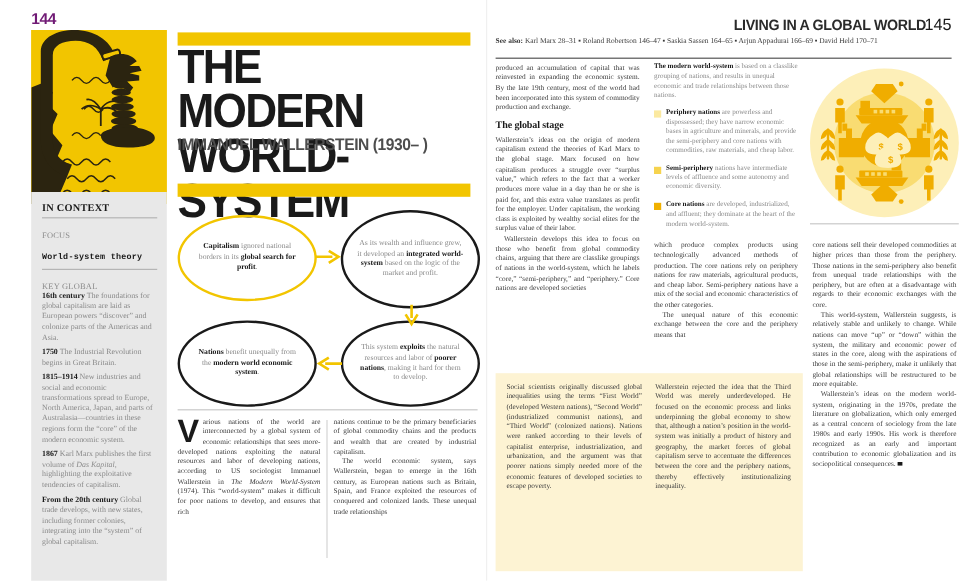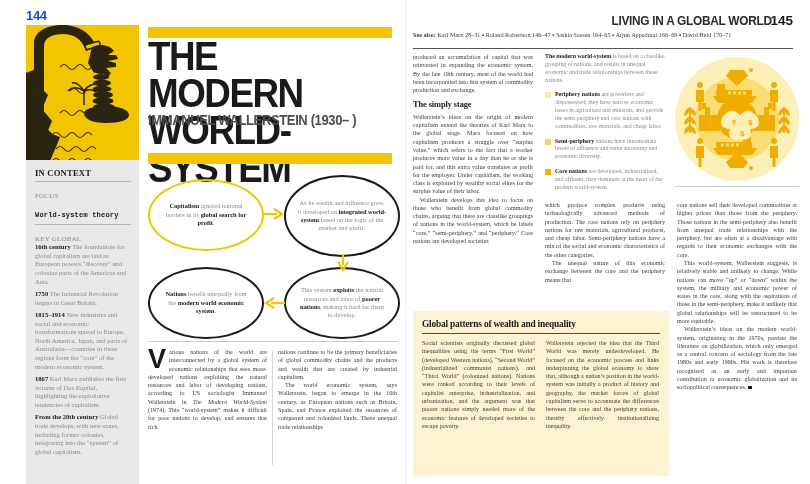--- a/index.html
+++ b/index.html
@@ -16,21 +16,21 @@
     display: flex;
   }
   .page { position: relative; height: 484px; }
   .page-left  { width: 405px; background:#fff; }
   .page-right { width: 405px; background:#fff; }
 
   
   .folio-left {
     position: absolute; left: 26px; top: 8px;
     font-family: "Liberation Sans", sans-serif;
-    font-weight: bold; font-size: 13px; color: #1d4ed8;
+    font-weight: bold; font-size: 13px; color: #701a75;
     letter-spacing: -0.3px;
   }
   .hero-illus {
     position: absolute; left: 26px; top: 25px;
     width: 113px; height: 145px;
     background: #f2c500;
     overflow: hidden;
   }
   .hero-illus svg { display:block; }
 
@@ -140,21 +140,21 @@
     position: absolute; right: 17px; top: 14px;
     font-family: "Liberation Sans", sans-serif;
     font-weight: bold; font-size: 12.5px;
     letter-spacing: -0.3px;
     color: #2a2a2a;
     transform: scaleX(0.95); transform-origin: right top;
   }
   .rp-folio {
     position: absolute; right: 17px; top: 13px;
     font-family: "Liberation Sans", sans-serif;
-    font-weight: bold; font-size: 13.5px; color: #1a1a1a;
+    font-weight: normal; font-size: 13.5px; color: #1a1a1a;
   }
   .seealso {
     position: absolute; left: 8px; top: 31px; width: 365px;
     font-size: 6.2px; line-height: 1.35; color: #3a3a3a;
   }
   .seealso b { font-weight: bold; }
   .rp-rule {
     position: absolute; left: 8px; top: 48px; width: 380px;
     border-top: 1.1px solid #555;
   }
@@ -340,21 +340,21 @@
 
     <div class="seealso">
       <b>See also:</b><span> Karl Marx 28–31 ▪ Roland Robertson 146–47 ▪ Saskia Sassen 164–65 ▪ Arjun Appadurai 166–69 ▪ David Held 170–71</span>
     </div>
     <div class="rp-rule"></div>
 
     <div class="rp-body">
 
       <div class="rcol" id="rc1">
         <p>produced an accumulation of capital that was reinvested in expanding the economic system. By the late 19th century, most of the world had been incorporated into this system of commodity production and exchange.</p>
-        <h3>The simply stage</h3>
+        <h3>The global stage</h3>
         <p style="text-indent:0">Wallerstein’s ideas on the origin of modern capitalism extend the theories of Karl Marx to the global stage. Marx focused on how capitalism produces a struggle over “surplus value,” which refers to the fact that a worker produces more value in a day than he or she is paid for, and this extra value translates as profit for the employer. Under capitalism, the working class is exploited by wealthy social elites for the surplus value of their labor.</p>
         <p>Wallerstein develops this idea to focus on those who benefit from global commodity chains, arguing that there are classlike groupings of nations in the world-system, which he labels “core,” “semi-periphery,” and “periphery.” Core nations are developed societies</p>
       </div>
 
       <div class="infopanel">
         <div class="lead">
           <b>The modern world-system</b><span> is based on a classlike grouping of nations, and results in unequal economic and trade relationships between those nations.</span>
         </div>
         <div id="info-keys">
             <div class="infokey">
@@ -467,21 +467,20 @@
       </div>
 
       <div class="rcol" id="rc3">
         <p style="text-indent:0">core nations sell their developed commodities at higher prices than those from the periphery. Those nations in the semi-periphery also benefit from unequal trade relationships with the periphery, but are often at a disadvantage with regards to their economic exchanges with the core.</p>
         <p>This world-system, Wallerstein suggests, is relatively stable and unlikely to change. While nations can move “up” or “down” within the system, the military and economic power of states in the core, along with the aspirations of those in the semi-periphery, make it unlikely that global relationships will be restructured to be more equitable.</p>
         <p><span>Wallerstein’s ideas on the modern world-system, originating in the 1970s, predate the literature on globalization, which only emerged as a central concern of sociology from the late 1980s and early 1990s. His work is therefore recognized as an early and important contribution to economic globalization and its sociopolitical consequences.</span><span class="endmark"></span></p>
       </div>
     </div>
 
     <div class="gpbox">
-      <div class="gp-title">Global patterns of wealth and inequality</div>
       <div class="gp-cols">
         <div class="gp-col">Social scientists originally discussed global inequalities using the terms “First World” (developed Western nations), “Second World” (industrialized communist nations), and “Third World” (colonized nations). Nations were ranked according to their levels of capitalist enterprise, industrialization, and urbanization, and the argument was that poorer nations simply needed more of the economic features of developed societies to escape poverty.</div>
         <div class="gp-col">Wallerstein rejected the idea that the Third World was merely underdeveloped. He focused on the economic process and links underpinning the global economy to show that, although a nation’s position in the world-system was initially a product of history and geography, the market forces of global capitalism serve to accentuate the differences between the core and the periphery nations, thereby effectively institutionalizing inequality.</div>
       </div>
     </div>
   </div>
 
   <div class="spine"></div>
 </div>
 

